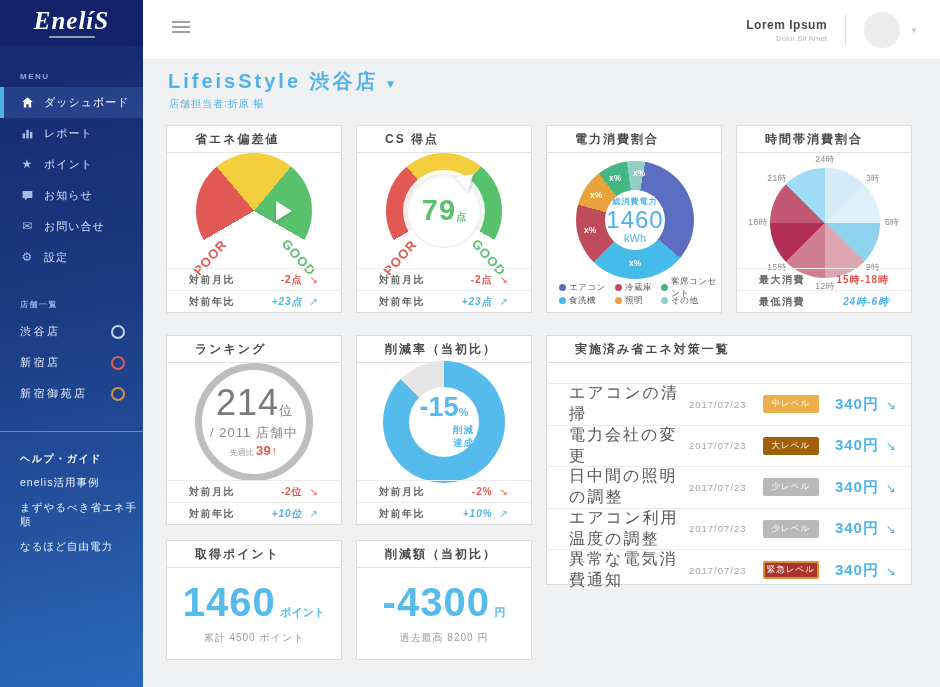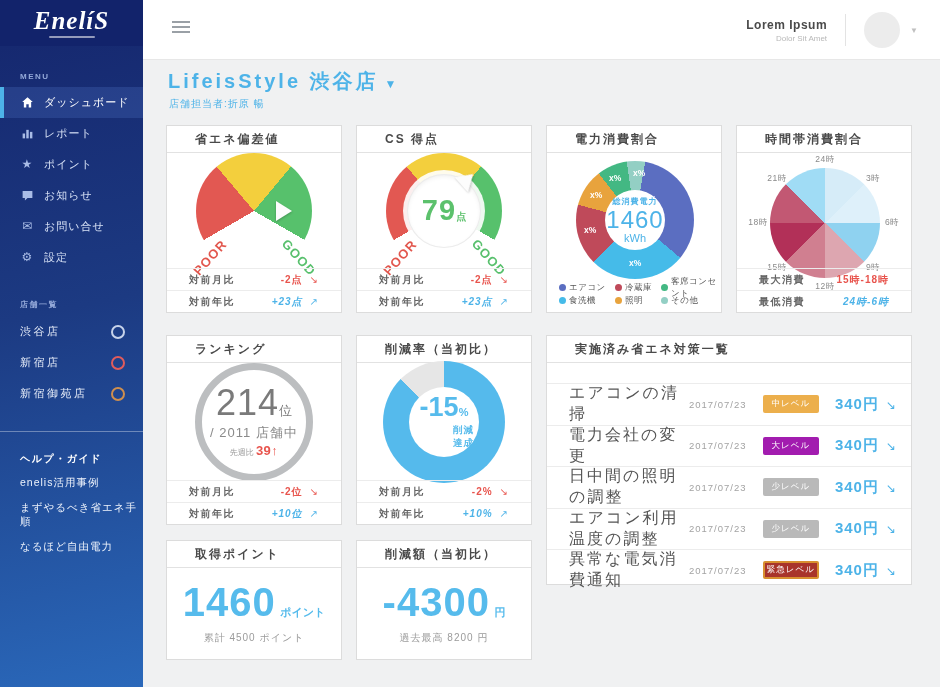--- a/index.html
+++ b/index.html
@@ -395,21 +395,21 @@
       <div class="m-spacer"></div>
       <div class="m-row">
         <span class="m-name">エアコンの清掃</span>
         <span class="m-date">2017/07/23</span>
         <span class="m-badge" style="background: rgb(236, 175, 76);">中レベル</span>
         <span class="m-amt"><span>340円</span><span class="arw">↘</span></span>
       </div>
       <div class="m-row">
         <span class="m-name">電力会社の変更</span>
         <span class="m-date">2017/07/23</span>
-        <span class="m-badge" style="background: #a21caf;">大レベル</span>
+        <span class="m-badge" style="background: #a16207;">大レベル</span>
         <span class="m-amt"><span>340円</span><span class="arw">↘</span></span>
       </div>
       <div class="m-row">
         <span class="m-name">日中間の照明の調整</span>
         <span class="m-date">2017/07/23</span>
         <span class="m-badge" style="background: rgb(185, 185, 185);">少レベル</span>
         <span class="m-amt"><span>340円</span><span class="arw">↘</span></span>
       </div>
       <div class="m-row">
         <span class="m-name">エアコン利用温度の調整</span>

